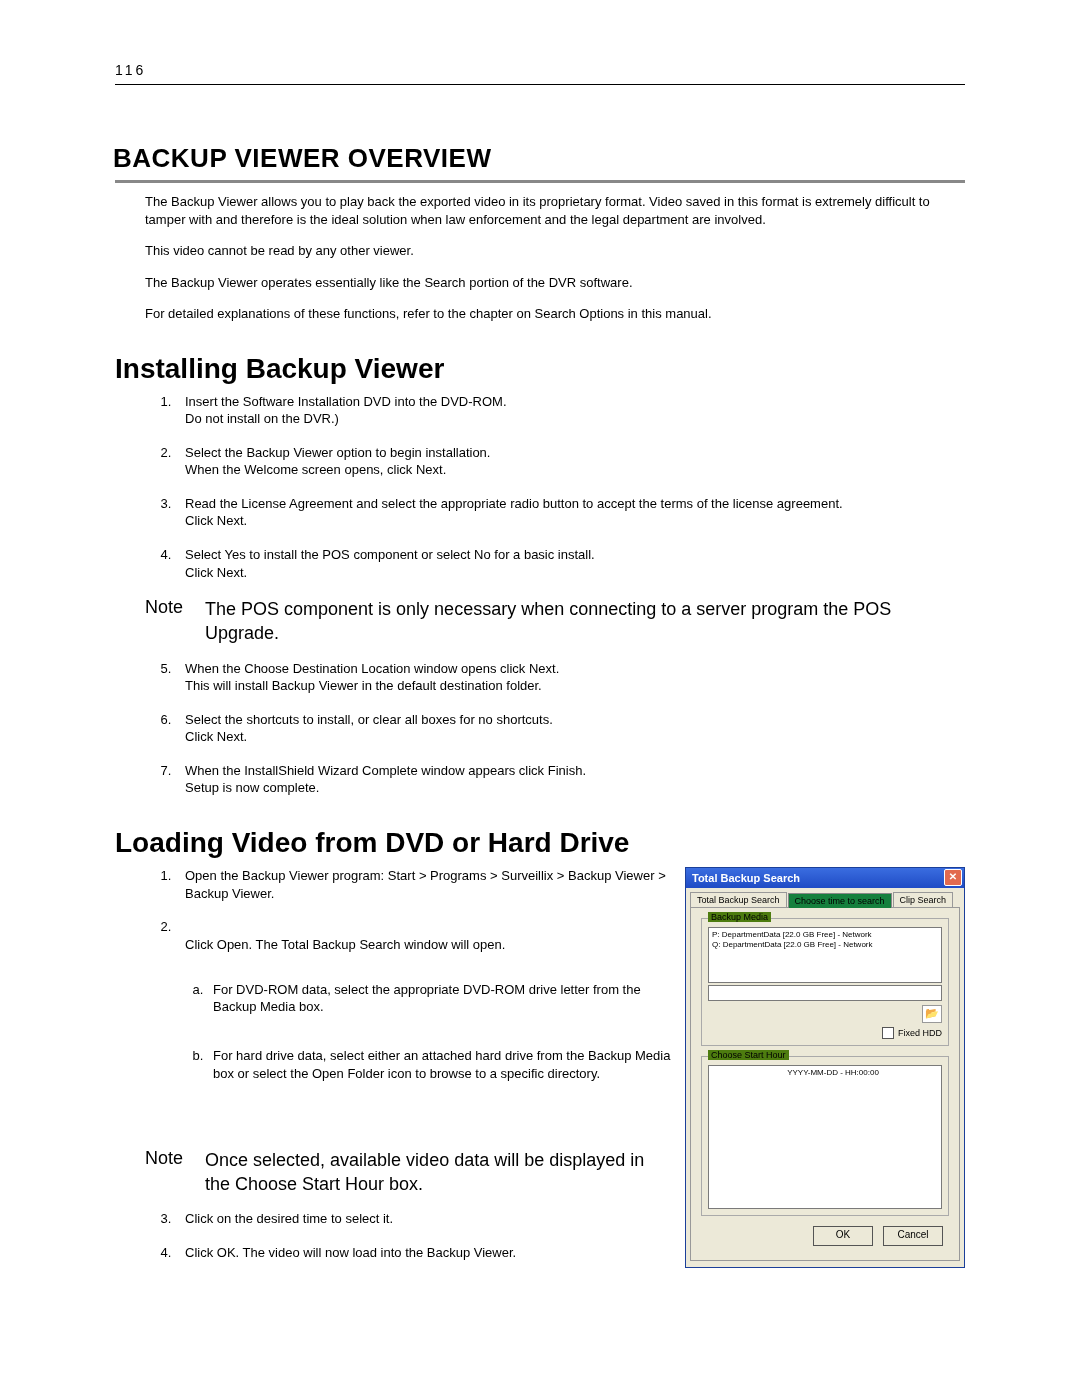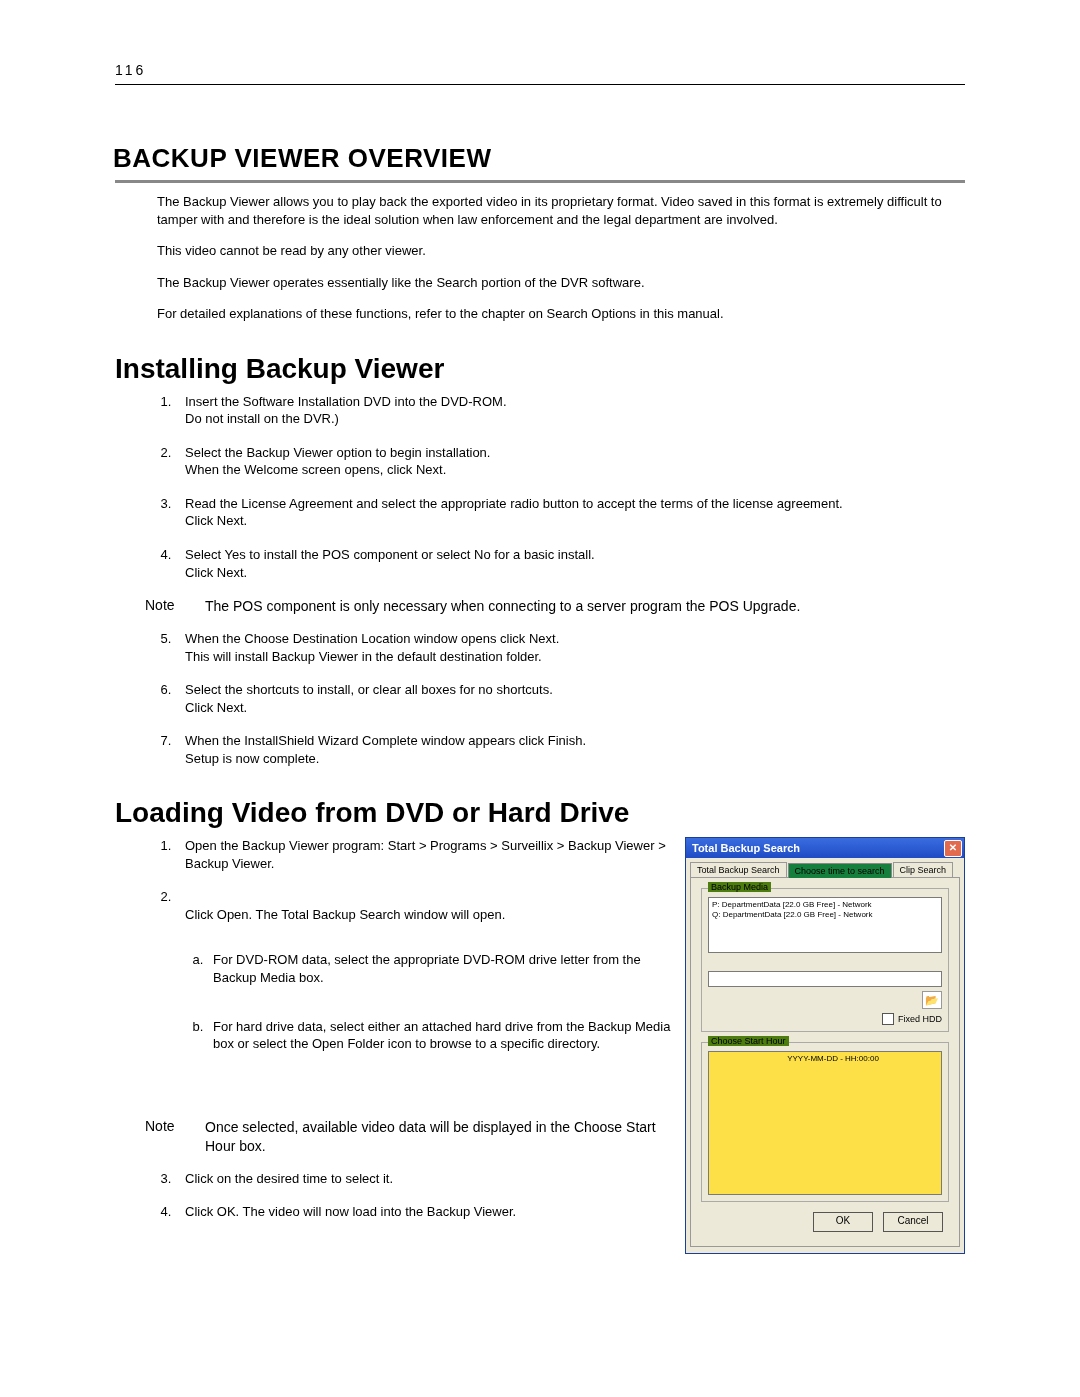--- a/index.html
+++ b/index.html
@@ -37,39 +37,39 @@
   }
   .h1-rule {
     border-top: 3px solid #888;
     margin: 4px 0 10px 0;
   }
   .overview {
     font-size: 13px;
     line-height: 1.35;
     margin-left: 30px;
   }
-  .overview p { margin: 4px 0 14px 12px; }
+  .overview p { margin: 4px 0 14px 0; }
   .h2 {
     font-size: 28px;
     font-weight: bold;
     margin: 30px 0 8px 0;
   }
   ol.steps {
     font-size: 13px;
     line-height: 1.35;
     padding-left: 60px;
     margin: 0;
   }
   ol.steps > li {
     padding-left: 10px;
     margin-bottom: 16px;
   }
   .note-row {
     display: flex;
-    font-size: 14px;
+    font-size: 18px;
     margin: 0 0 14px 30px;
   }
   .note-label { width: 60px; flex: none; }
   .note-text { flex: 1; line-height: 1.35; }
   .two-col {
     display: flex;
     align-items: flex-start;
     gap: 11px;
   }
   .left-col { flex: 1; }
@@ -146,21 +146,21 @@
     font-size: 9px;
   }
   .listbox {
     background: #fff;
     border: 1px solid #7a7a7a;
     height: 50px;
     font-size: 8px;
     padding: 2px 3px;
     line-height: 1.25;
     overflow: hidden;
-    margin-bottom: 18px;
+    margin-bottom: 2px;
   }
   .path-row {
     display: flex;
     gap: 4px;
     align-items: center;
     margin-bottom: 4px;
   }
   .path-input {
     flex: 1;
     height: 14px;
@@ -175,21 +175,21 @@
     font-size: 11px;
   }
   .checkbox-row {
     display: flex; justify-content: flex-end; align-items: center;
     gap: 4px; font-size: 9px;
   }
   .cb {
     width: 10px; height: 10px; border: 1px solid #555; background: #fff;
   }
   .hourbox {
-    background: #fde047;
+    background: #ffffff;
     border: 1px solid #7a7a7a;
     height: 140px;
     font-size: 8px;
     text-align: center;
     padding-top: 2px;
     padding-left: 16px;
   }
   .dlg-btns {
     display: flex; justify-content: flex-end; gap: 10px;
     padding: 0 6px 0 0;

